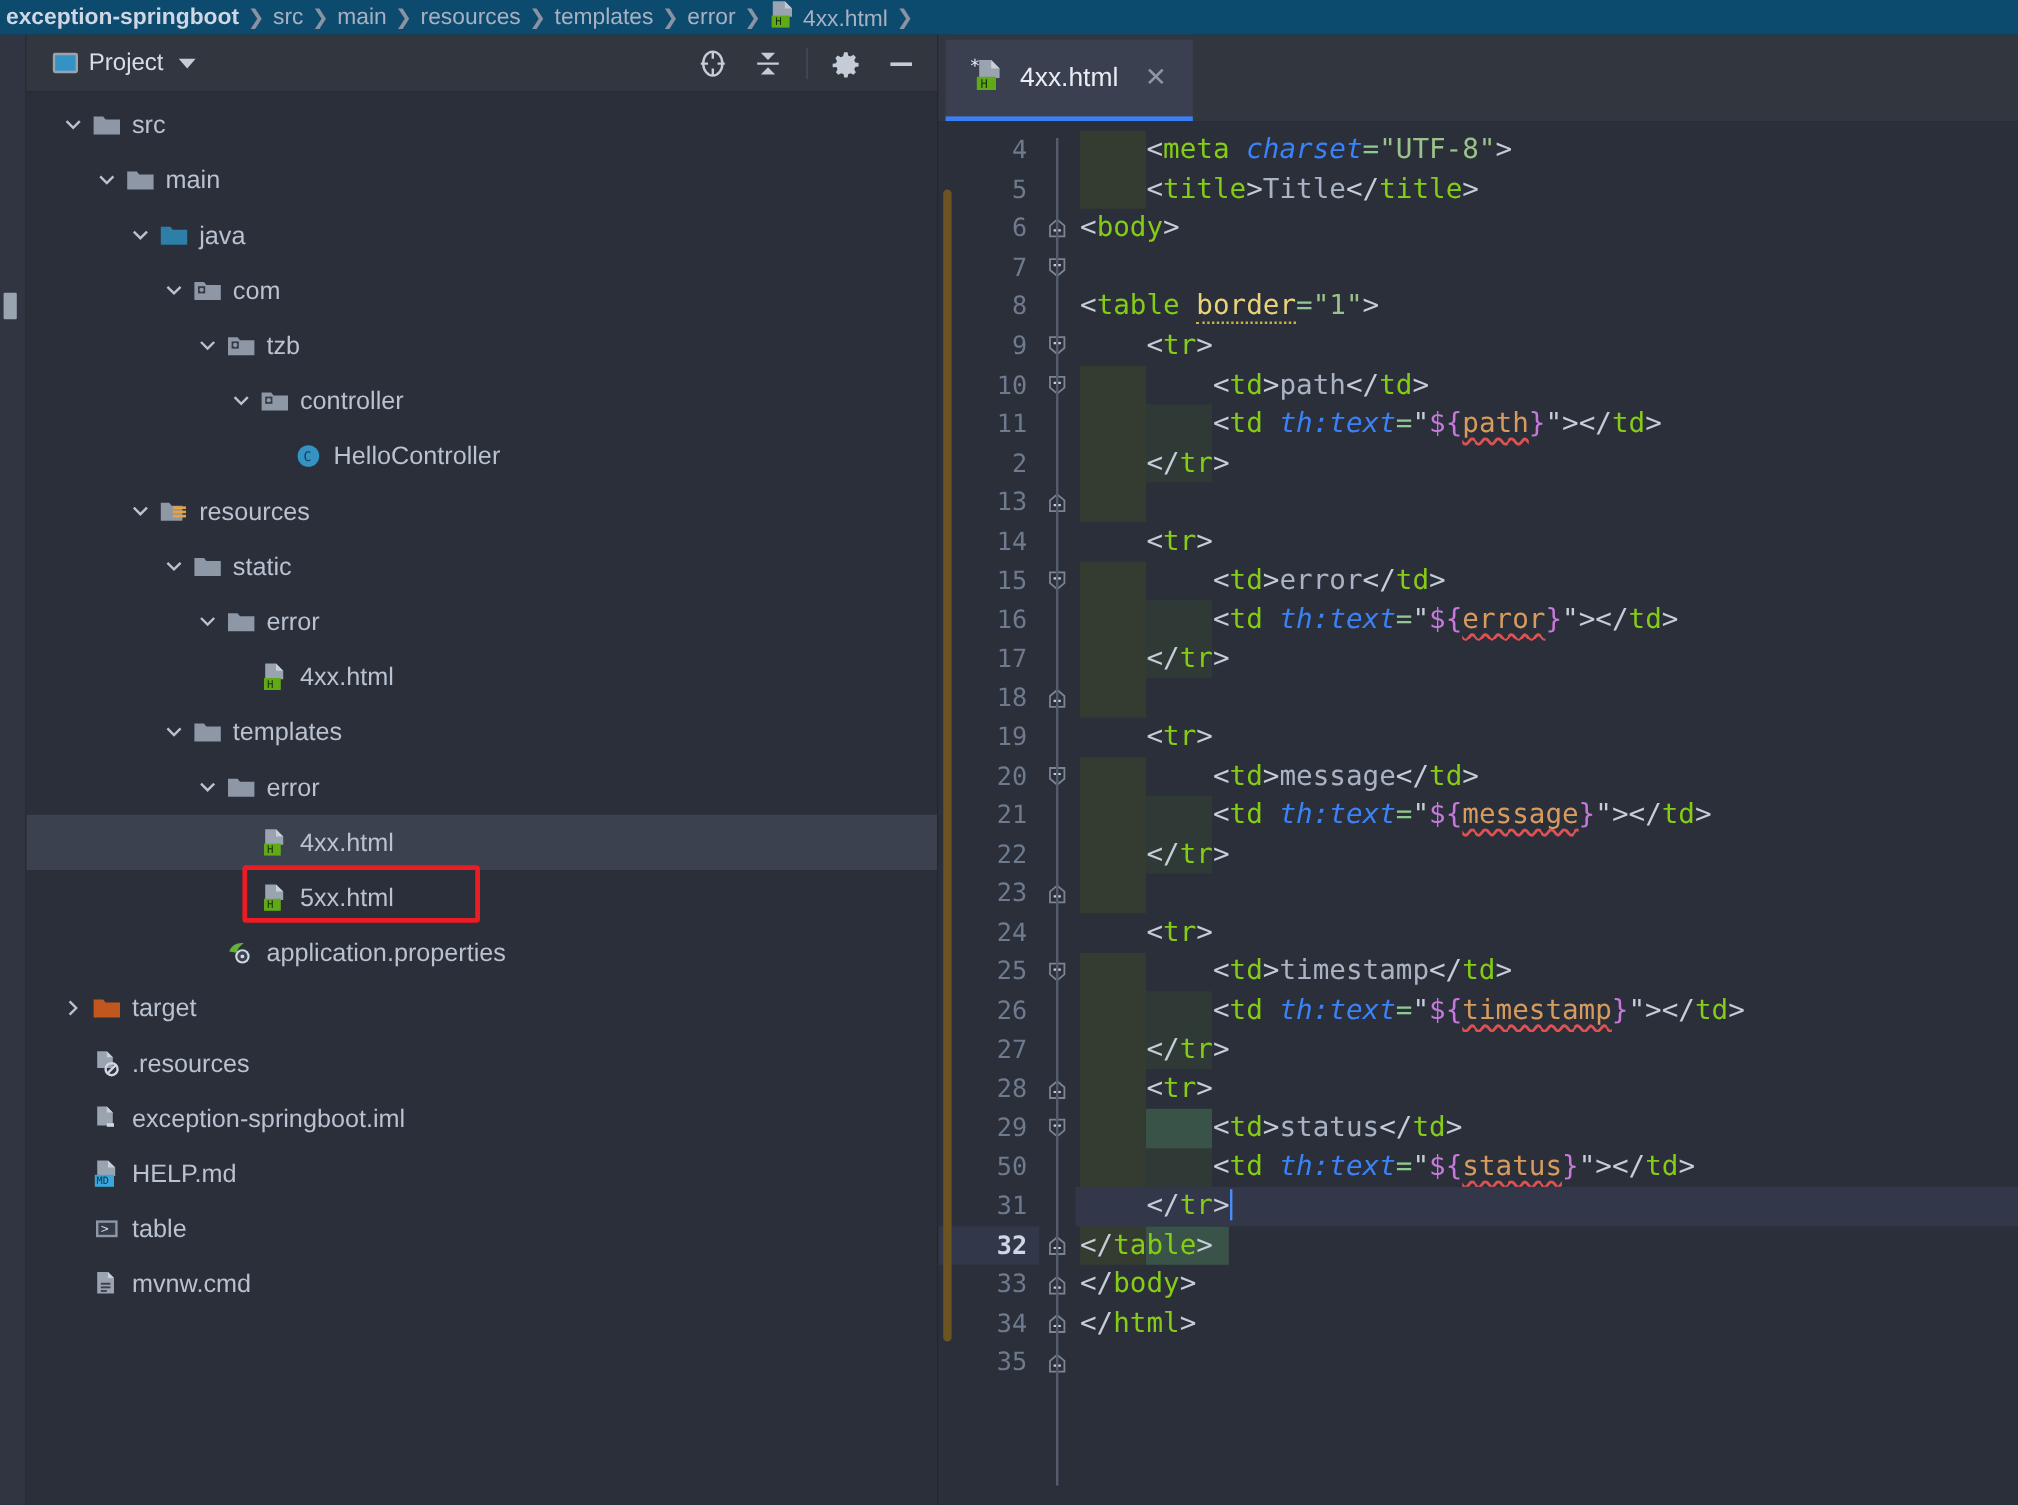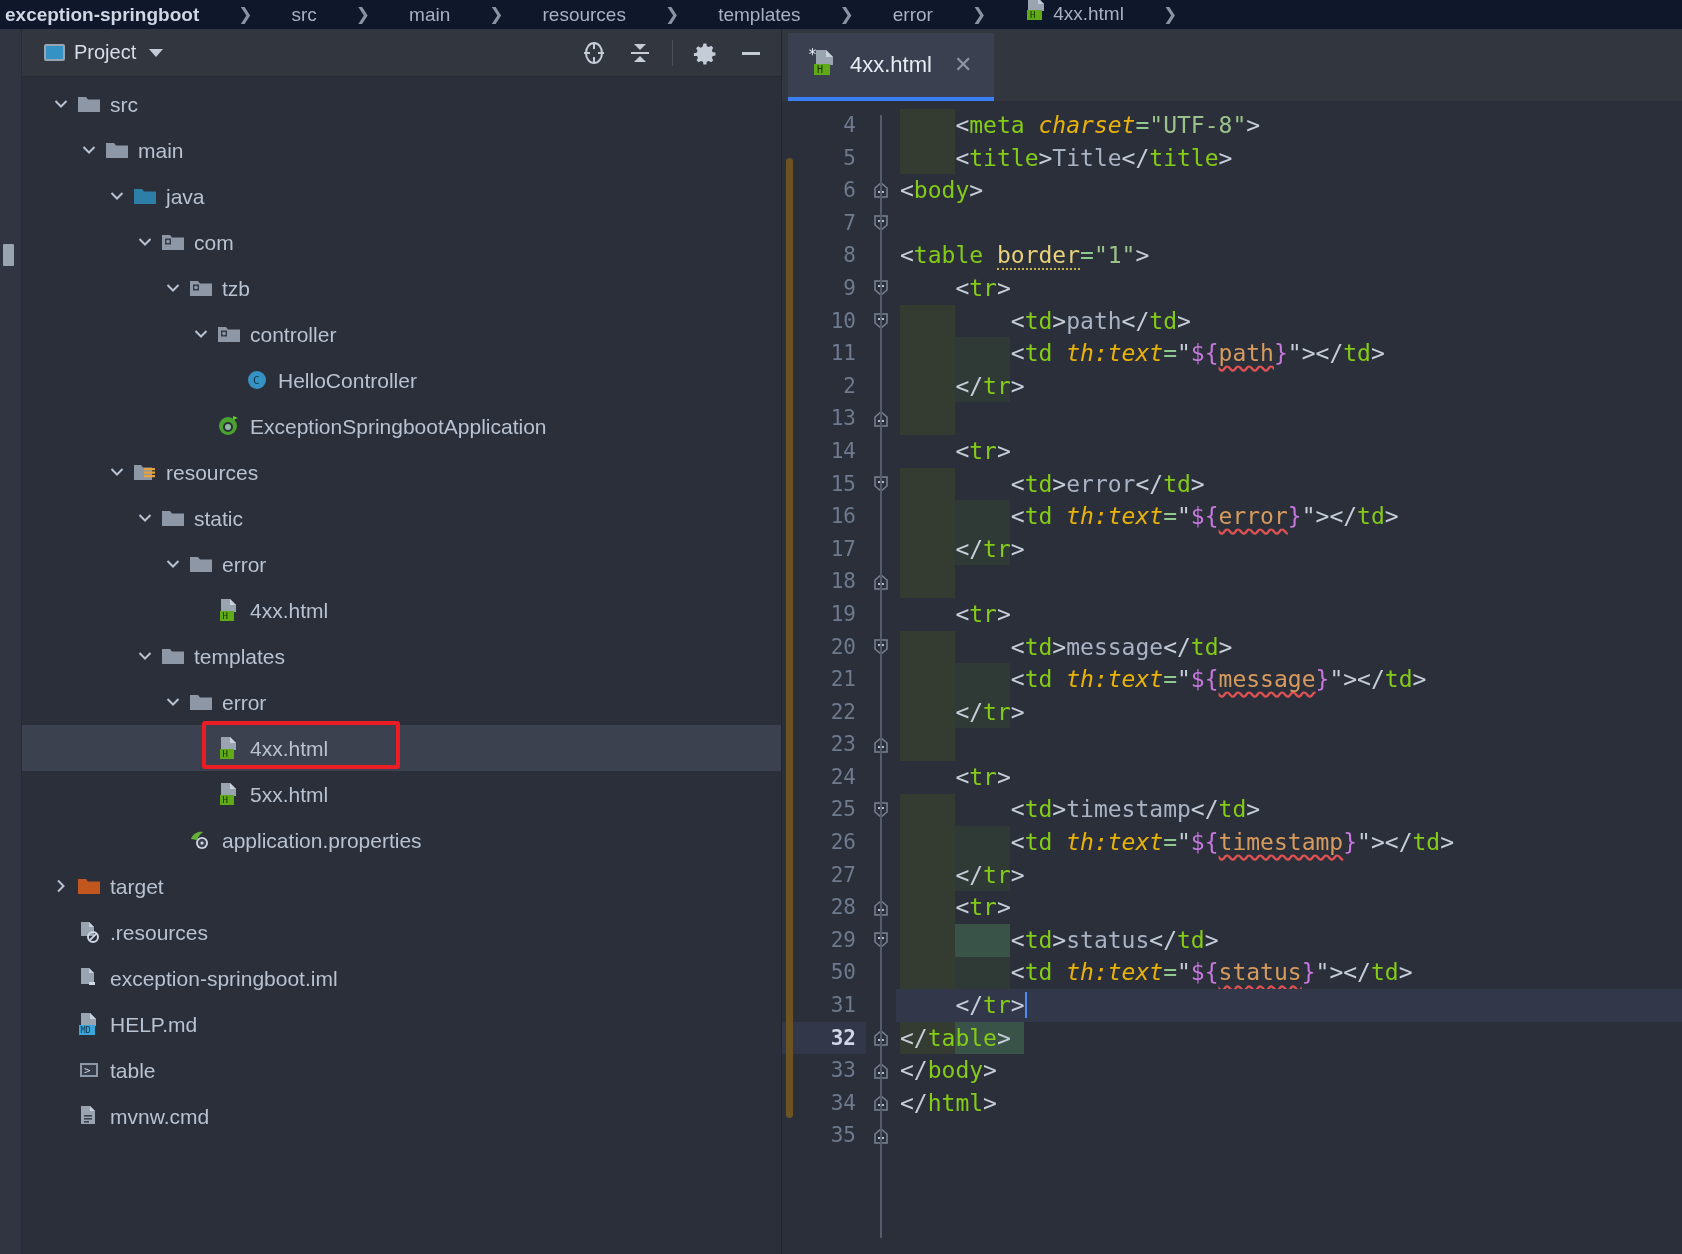--- a/index.html
+++ b/index.html
@@ -18,29 +18,28 @@
     height: 1254px;
     background: #2b2f3a;
     display: flex;
     flex-direction: column;
   }
 
   
   .breadcrumb-bar {
     height: 29px;
     min-height: 29px;
-    background: #0f172a;
-    display: flex;
-    align-items: flex-end;
+    background: #0c4a6e;
+    display: flex;
+    align-items: flex-start;
     padding-left: 2px;
     font-size: 19px;
     color: #a7b1c2;
     white-space: nowrap;
     overflow: hidden;
-    gap: 32px;
   }
   .crumb {
     padding: 0 3px;
     color: #a7b1c2;
     font-size: 19px;
     line-height: 29px;
   }
   .crumb.bold { font-weight: bold; color: #cfd6e4; }
   .crumb-sep {
     color: #8b93a3;
@@ -280,21 +279,21 @@
     position: absolute;
     z-index: 1;
     pointer-events: none;
   }
   .ind.l1 { background: #343c31; }
   .ind.l2 { background: #2f3a36; }
 
   
   .t-tag   { color: #84cc16; }
   .t-punc  { color: #c5cdd8; }
-  .t-attr  { color: #eab308; font-style: italic; }
+  .t-attr  { color: #3b82f6; font-style: italic; }
   .t-attr2 { color: #e8d37a; }
   .t-eq    { color: #8fc98f; }
   .t-str   { color: #9ac28a; }
   .t-text  { color: #a9b3c4; }
   .t-var   { color: #d79b5e; }
   .t-brace { color: #c678dd; }
   .t-quote { color: #c5cdd8; }
 
   .squig {
     text-decoration: underline wavy #e05252;
@@ -466,30 +465,20 @@
               </svg></span>
             <span class="node-label">controller</span>
           </div>
           <div class="tree-row">
             <span class="arrow blank" style="margin-left: 196px;"></span>
             <span class="node-icon"><svg width="26" height="26" viewBox="0 0 26 26">
                 <circle cx="13" cy="13" r="9" fill="#3592c4"></circle>
                 <text x="9" y="17" font-family="monospace" font-size="11" fill="#18384d">C</text>
               </svg></span>
             <span class="node-label">HelloController</span>
-          </div>
-          <div class="tree-row">
-            <span class="arrow blank" style="margin-left: 168px;"></span>
-            <span class="node-icon"><svg width="26" height="26" viewBox="0 0 26 26">
-                <circle cx="12" cy="13" r="9" fill="#4ba32f"></circle>
-                <circle cx="12" cy="14" r="5" fill="#2b2f3a"></circle>
-                <circle cx="12" cy="14" r="3" fill="#8fb9a0"></circle>
-                <path d="M17 3l5 2-5 2z" fill="#5fd12f"></path>
-              </svg></span>
-            <span class="node-label">ExceptionSpringbootApplication</span>
           </div>
           <div class="tree-row">
             <span class="arrow" style="margin-left: 84px;">
               <svg width="18" height="18" viewBox="0 0 18 18">
                 <path d="M3.5 6l5.5 5.5L14.5 6" fill="none" stroke="#b9c2d0" stroke-width="2"></path>
               </svg>
             </span>
             <span class="node-icon"><svg width="26" height="26" viewBox="0 0 26 26">
                 <path d="M2 6h7l2 2.5h9V21H2z" fill="#8d97a6"></path>
                 <rect x="12" y="9" width="11" height="2.2" fill="#e8a33d"></rect>

